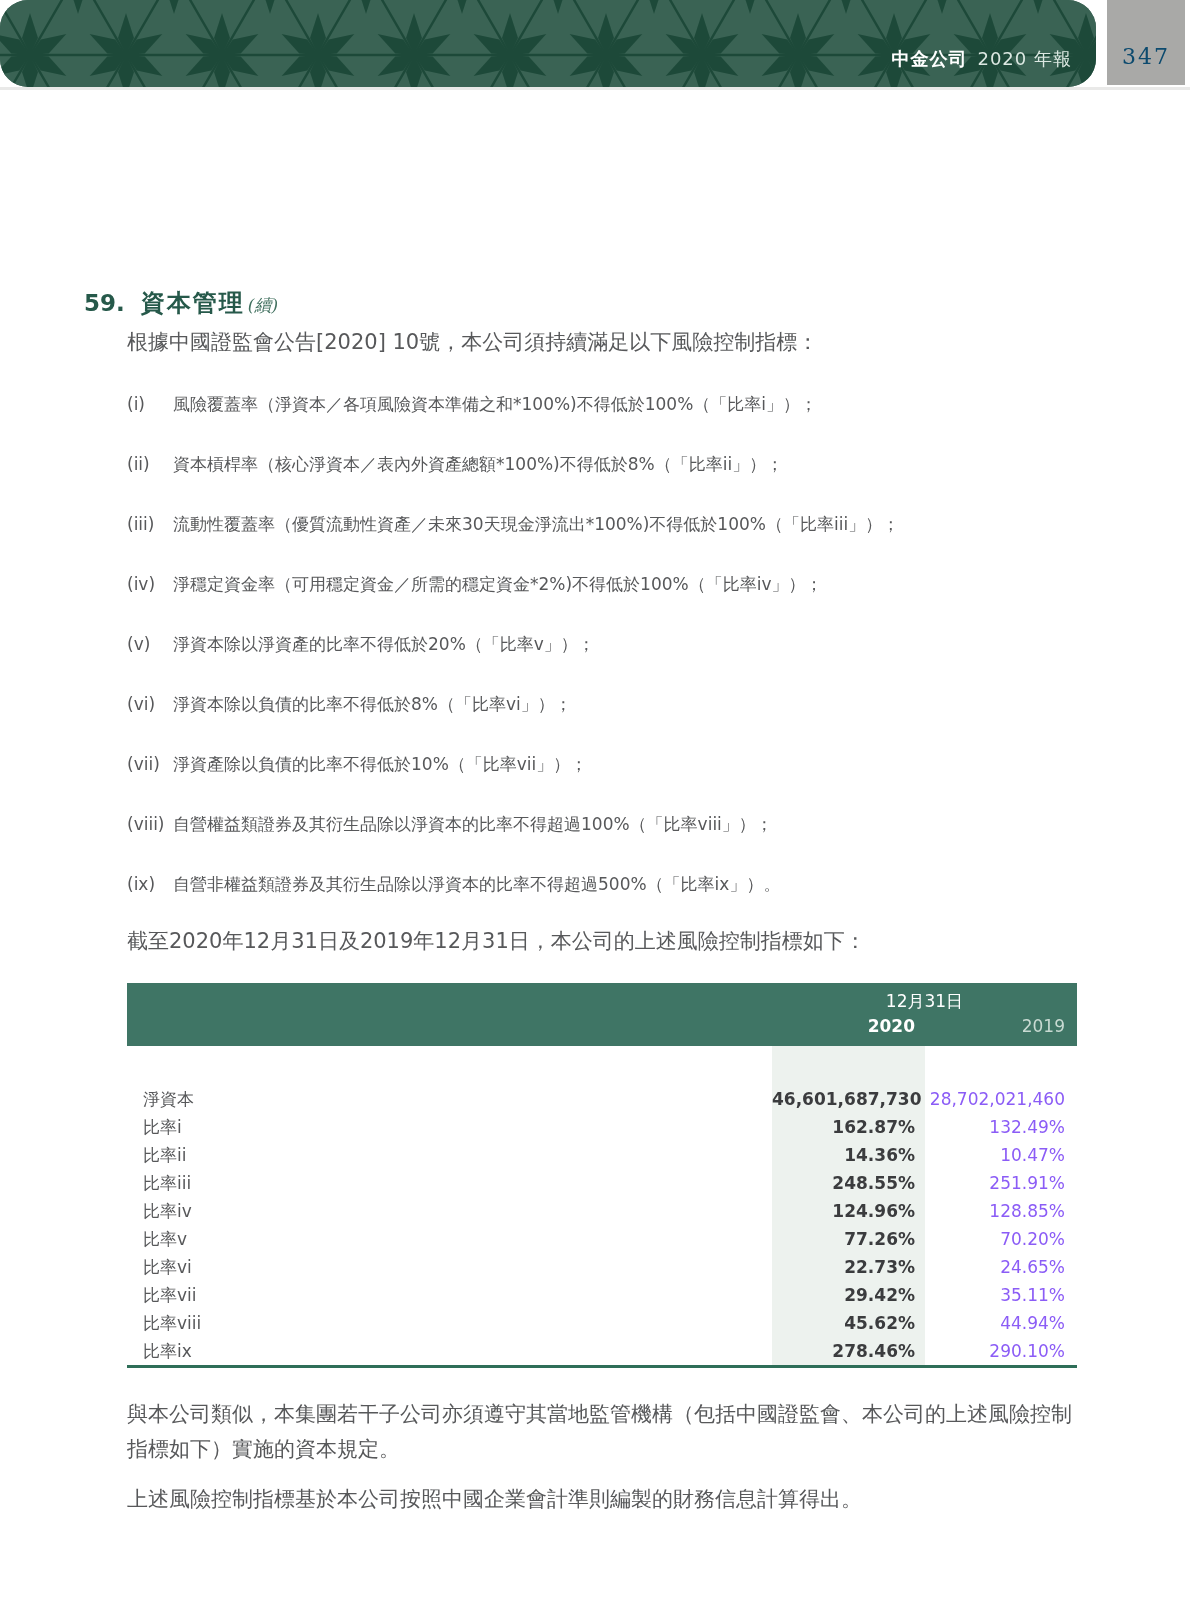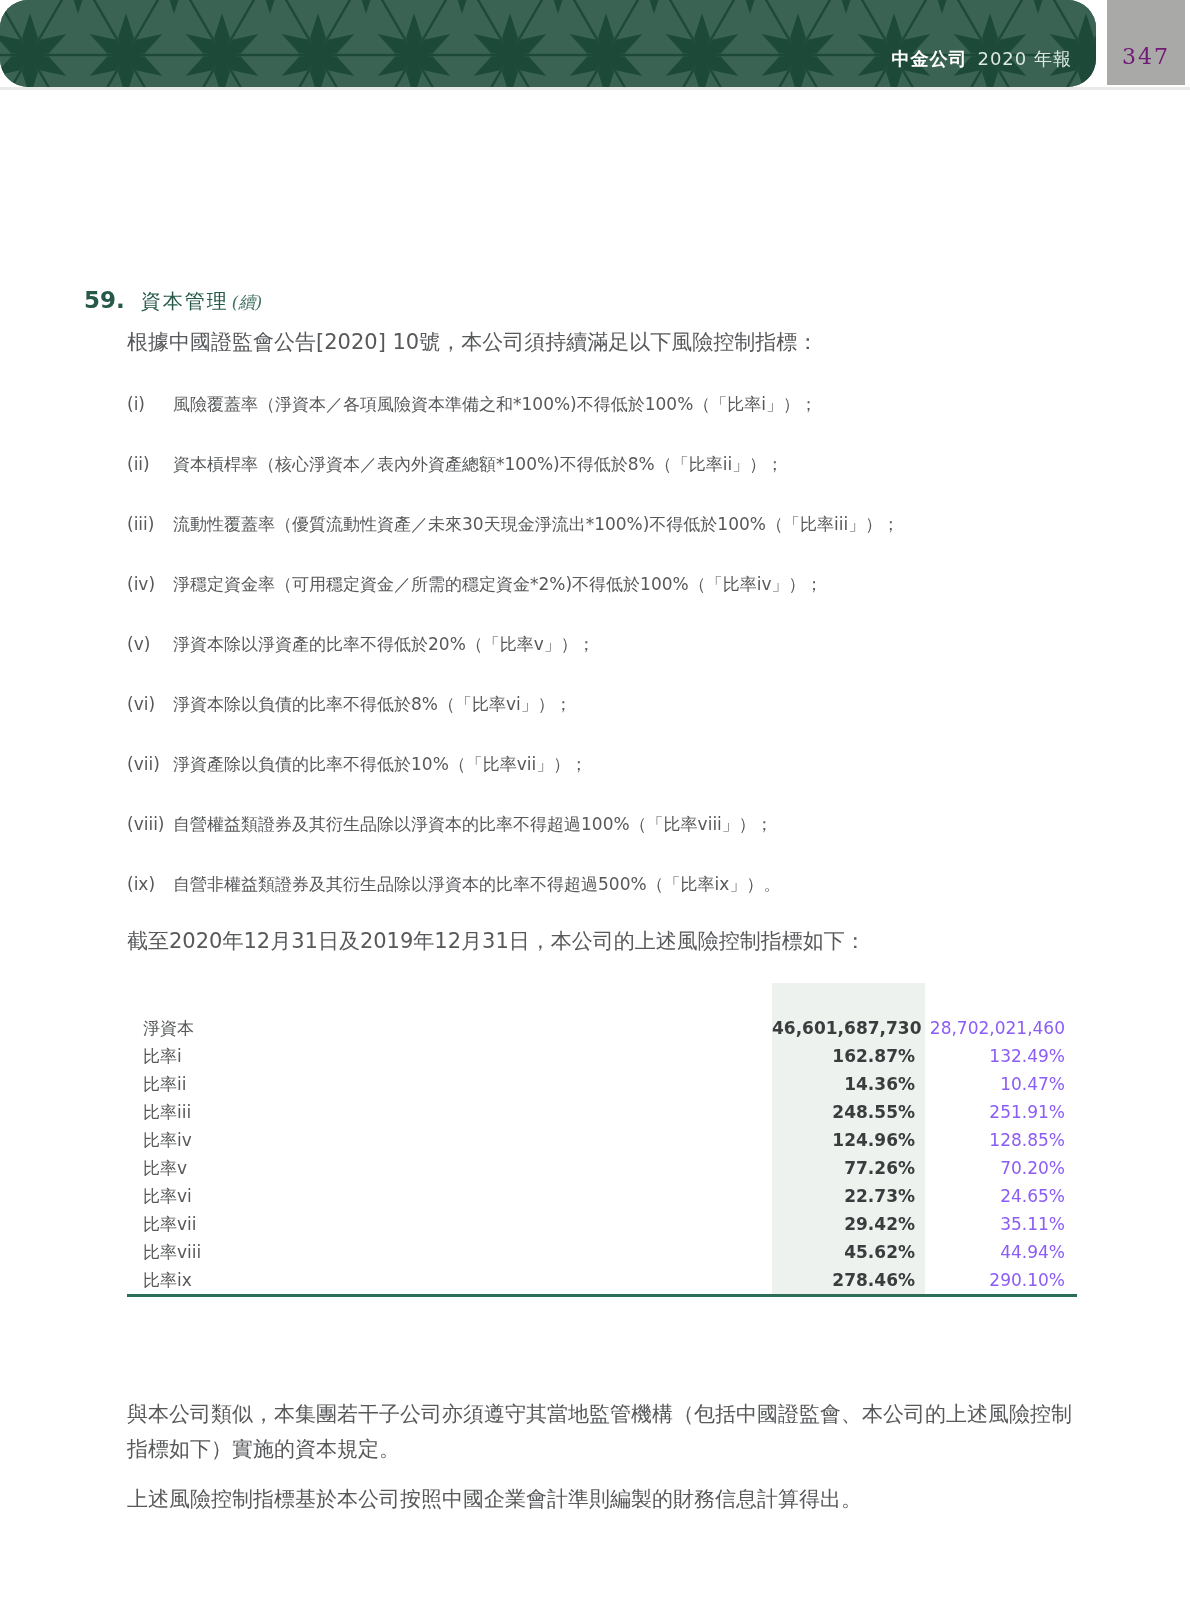--- a/index.html
+++ b/index.html
@@ -7,27 +7,27 @@
         font-family:"DejaVu Sans","Liberation Sans",sans-serif;color:#57585a;}
 
   
   .band{position:absolute;top:0;left:0;width:1096px;height:87px;background:#3a6354;overflow:hidden;border-radius:28px;}
   .band svg{position:absolute;top:0;left:0;display:block;}
   .band-title{position:absolute;top:47px;right:24px;white-space:nowrap;font-size:18px;color:#ffffff;z-index:2;}
   .brand{font-weight:bold;letter-spacing:1px;}
   .edition{color:#dce8e2;font-weight:normal;letter-spacing:1px;margin-left:10px;}
   .pagenum-box{position:absolute;top:0;left:1107px;width:78px;height:85px;background:#a9a9a7;}
   .pagenum-box span{position:absolute;top:44px;left:0;width:100%;text-align:center;
-        font-family:"DejaVu Serif","Liberation Serif",serif;font-size:22px;letter-spacing:2px;color:#701a75;}
+        font-family:"DejaVu Serif","Liberation Serif",serif;font-size:22px;letter-spacing:2px;color:#0c4a6e;}
   .header-rule{position:absolute;top:87px;left:0;width:1190px;height:3px;background:#e9e9e8;}
 
   
   .section-title{position:absolute;top:287px;left:84px;display:flex;align-items:baseline;color:#26594a;}
   .sec-no{font-size:23px;font-weight:bold;margin-right:16px;}
-  .sec-title{font-size:20px;font-weight:normal;letter-spacing:2px;}
+  .sec-title{font-size:24px;font-weight:bold;letter-spacing:2px;}
   .sec-cont{font-size:17px;font-style:italic;color:#41705f;
         font-family:"DejaVu Serif","Liberation Serif",serif;margin-left:3px;}
 
   
   .para{position:absolute;left:127px;width:950px;margin:0;font-size:21px;line-height:30px;color:#57585a;}
   .intro{top:327px;}
   .table-intro{top:926px;}
   .note1{top:1397px;line-height:35px;}
   .note2{top:1484px;}
 
@@ -36,21 +36,21 @@
   .req{height:60px;display:flex;font-size:17px;line-height:24px;}
   .marker{flex:0 0 46px;}
   .txt{flex:1;}
 
   
   .table{position:absolute;left:127px;top:983px;width:950px;}
   .thead{position:relative;height:63px;background:#3f7565;color:#ffffff;font-size:17px;}
   .th-date{position:absolute;left:645px;width:305px;top:7px;text-align:center;}
   .th-2020{position:absolute;left:645px;width:143px;top:33px;text-align:right;font-weight:bold;}
   .th-2019{position:absolute;right:12px;width:150px;top:33px;text-align:right;color:#c8dad2;}
-  .tbody{position:relative;padding-top:31px;border-bottom:3px solid #2e6e58;}
+  .tbody{position:relative;padding-top:39px;border-bottom:3px solid #2e6e58;}
   .colshade{position:absolute;left:645px;top:0;width:153px;height:100%;background:#edf2ee;}
   .trow{position:relative;height:28px;line-height:28px;font-size:17px;}
   .tlabel{position:absolute;left:16px;}
   .tv2020{position:absolute;left:645px;width:143px;text-align:right;font-weight:bold;color:#3b3c3e;}
   .tv2019{position:absolute;right:12px;width:170px;text-align:right;color:#8b5cf6;}
 </style>
 </head>
 <body>
 
 <div class="page">
@@ -134,20 +134,25 @@
     </li>
     <li class="req">
       <span class="marker">(ix)</span>
       <span class="txt">自營非權益類證券及其衍生品除以淨資本的比率不得超過500%（「比率ix」）。</span>
     </li>
   </ol>
 
   <p class="para table-intro">截至2020年12月31日及2019年12月31日，本公司的上述風險控制指標如下：</p>
 
   <div class="table">
+    <div class="thead">
+      <div class="th-date">12月31日</div>
+      <div class="th-2020">2020</div>
+      <div class="th-2019">2019</div>
+    </div>
     <div class="tbody">
       <div class="colshade"></div>
       <div class="trow">
         <span class="tlabel">淨資本</span>
         <span class="tv2020">46,601,687,730</span>
         <span class="tv2019">28,702,021,460</span>
       </div>
       <div class="trow">
         <span class="tlabel">比率i</span>
         <span class="tv2020">162.87%</span>

